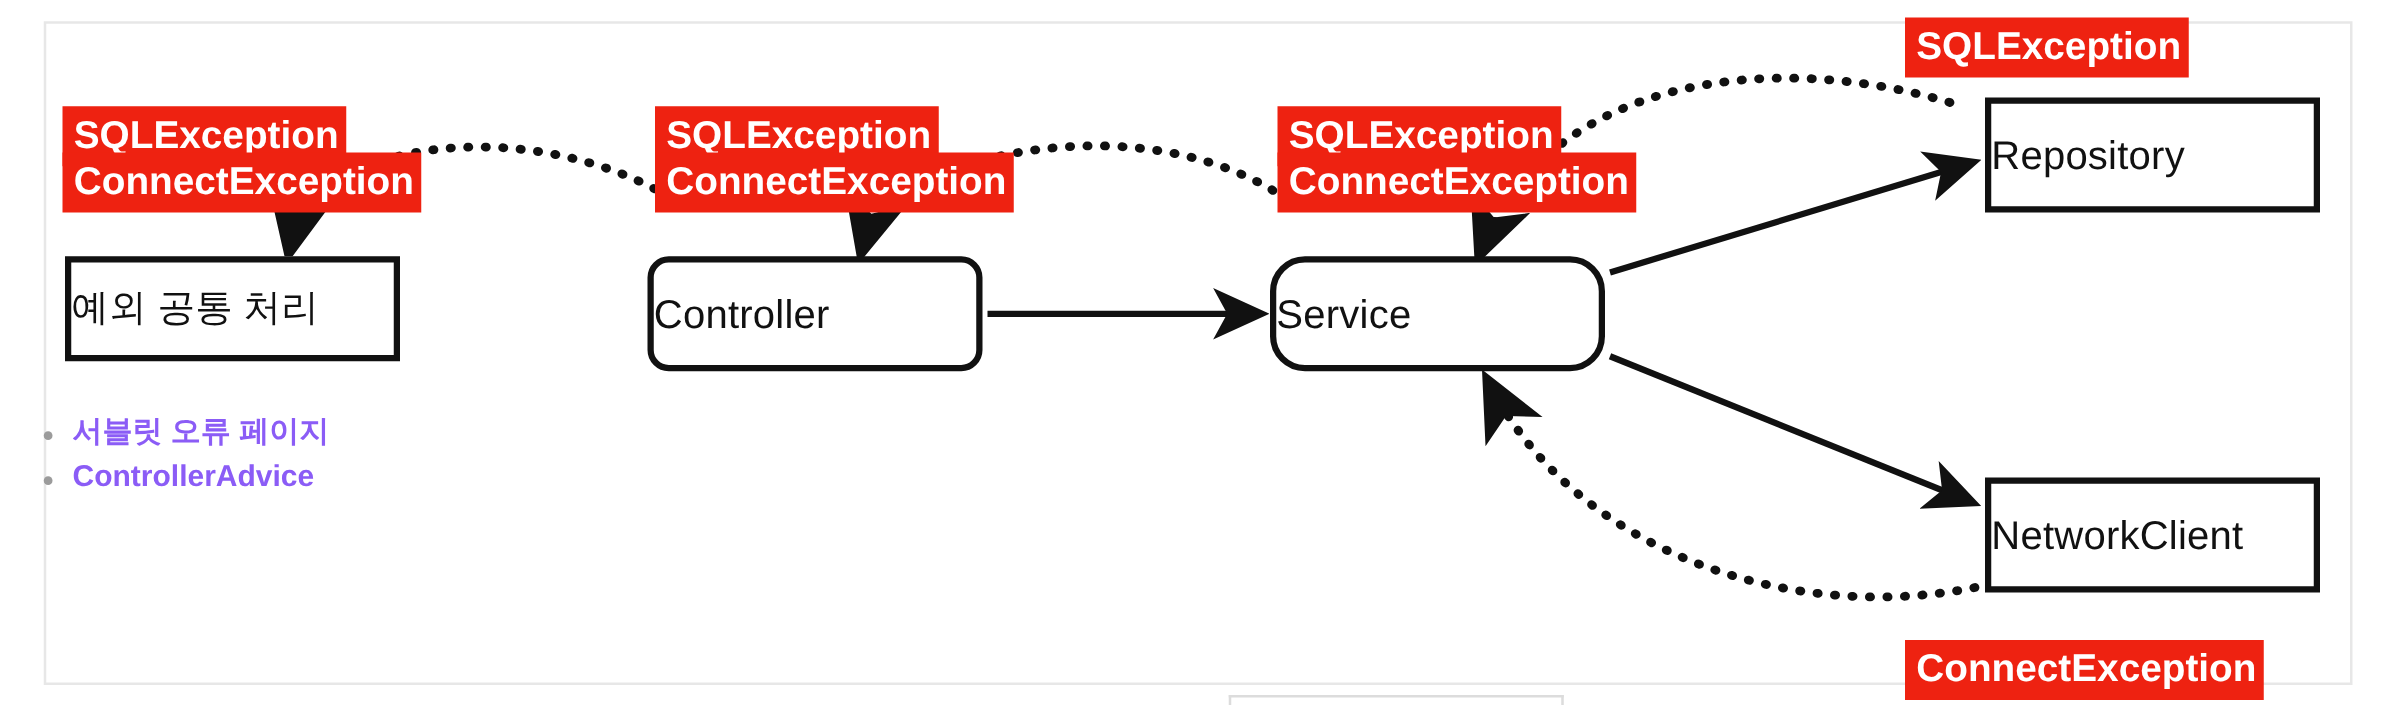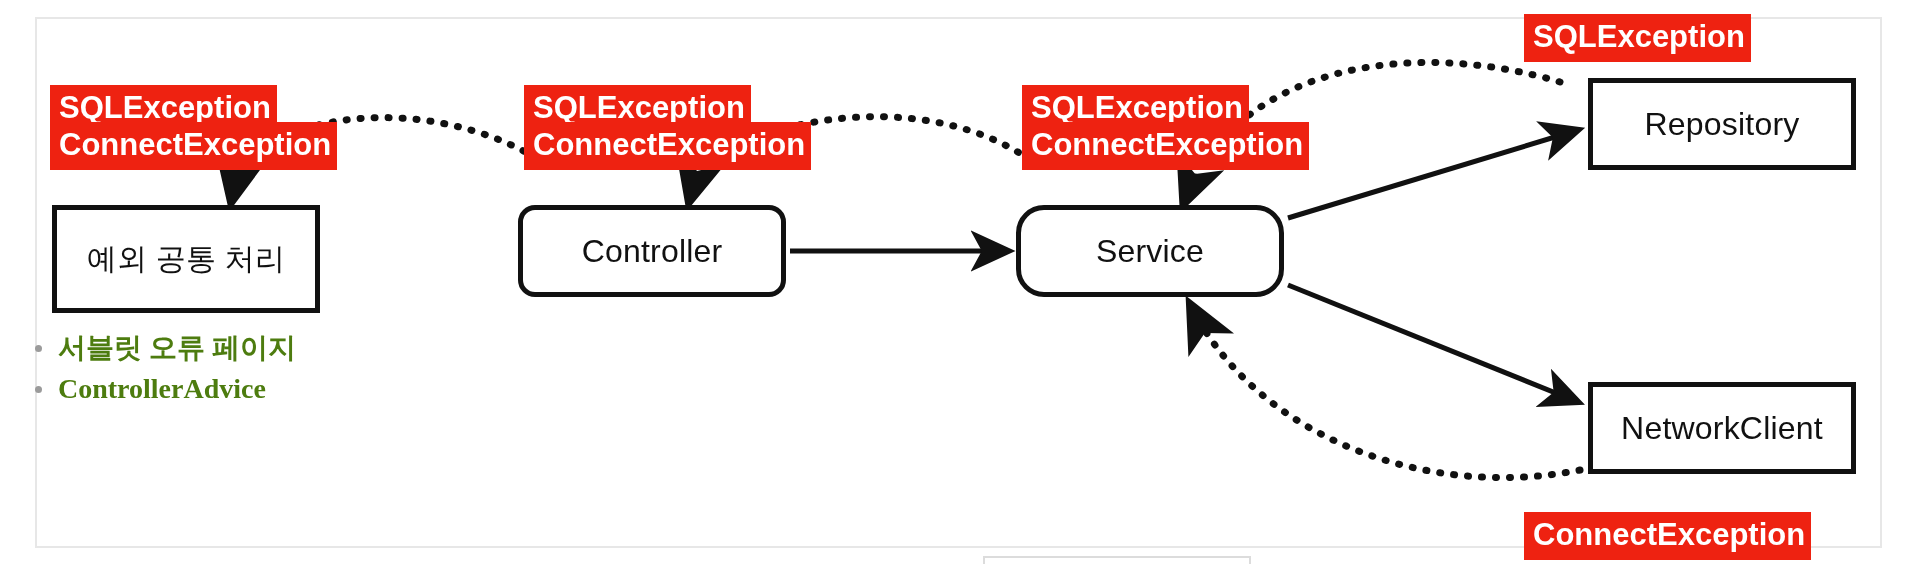--- a/index.html
+++ b/index.html
@@ -10,45 +10,45 @@
   
   .slide-frame{position:absolute;left:35px;top:17px;width:1847px;height:531px;
                border:2px solid #e7e7e7;background:#ffffff;box-sizing:border-box;}
 
   
   #wires{position:absolute;left:0;top:0;width:1920px;height:564px;}
 
   
   .node{position:absolute;box-sizing:border-box;background:#ffffff;
         border:5px solid #111111;display:flex;align-items:center;
-        justify-content:center;color:#111111;font-weight:500;letter-spacing:.2px;}
+        color:#111111;font-weight:500;letter-spacing:.2px;}
   .node span{display:block;line-height:1;}
 
-  #node-exception{left:52px;top:205px;width:268px;height:108px;font-size:30px;}
+  #node-exception{left:52px;top:205px;width:268px;height:84px;font-size:30px;}
   #node-controller{left:518px;top:205px;width:268px;height:92px;font-size:32px;border-radius:17px;}
   #node-service{left:1016px;top:205px;width:268px;height:92px;font-size:32px;border-radius:28px;}
   #node-repository{left:1588px;top:78px;width:268px;height:92px;font-size:32px;}
   #node-networkclient{left:1588px;top:382px;width:268px;height:92px;font-size:32px;}
 
   
   .chip{position:absolute;background:#ee2211;color:#ffffff;font-size:31px;
         font-weight:600;line-height:1;padding:7px 6px 10px 9px;white-space:nowrap;}
 
   #chip-a1{left:50px;top:85px;}
   #chip-a2{left:50px;top:122px;}
   #chip-b1{left:524px;top:85px;}
   #chip-b2{left:524px;top:122px;}
   #chip-c1{left:1022px;top:85px;}
   #chip-c2{left:1022px;top:122px;}
   #chip-repo{left:1524px;top:14px;}
   #chip-net{left:1524px;top:512px;}
 
   
-  .bullets{position:absolute;left:24px;top:330px;width:420px;color:#4d7c0f;
-           font-size:28px;font-weight:600;line-height:1.32;font-family:Liberation Serif, serif;}
+  .bullets{position:absolute;left:24px;top:330px;width:420px;color:#8b5cf6;
+           font-size:24px;font-weight:600;line-height:1.32;}
   .bullets ul{list-style:none;margin:0;padding:0;}
   .bullets li{position:relative;padding-left:34px;margin:0 0 4px 0;white-space:nowrap;}
   .bullets li:before{content:"";position:absolute;left:11px;top:15px;
                      width:7px;height:7px;border-radius:50%;background:#9b9b9b;}
 
   
   .bottom-peek{position:absolute;left:983px;top:556px;width:268px;height:40px;
                border:2px solid #dcdcdc;border-bottom:none;background:#ffffff;
                box-sizing:border-box;}
 </style>

